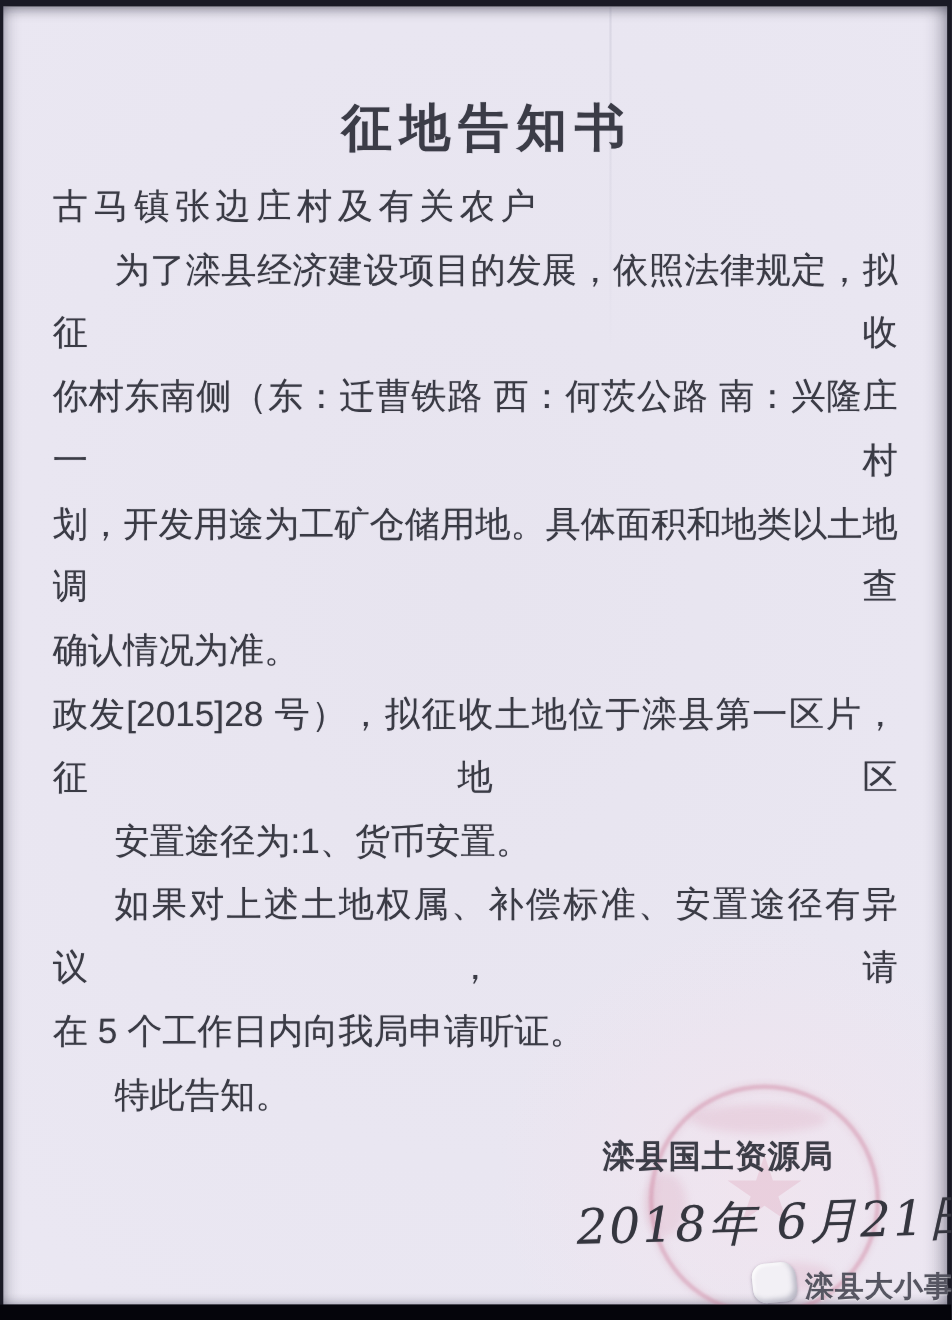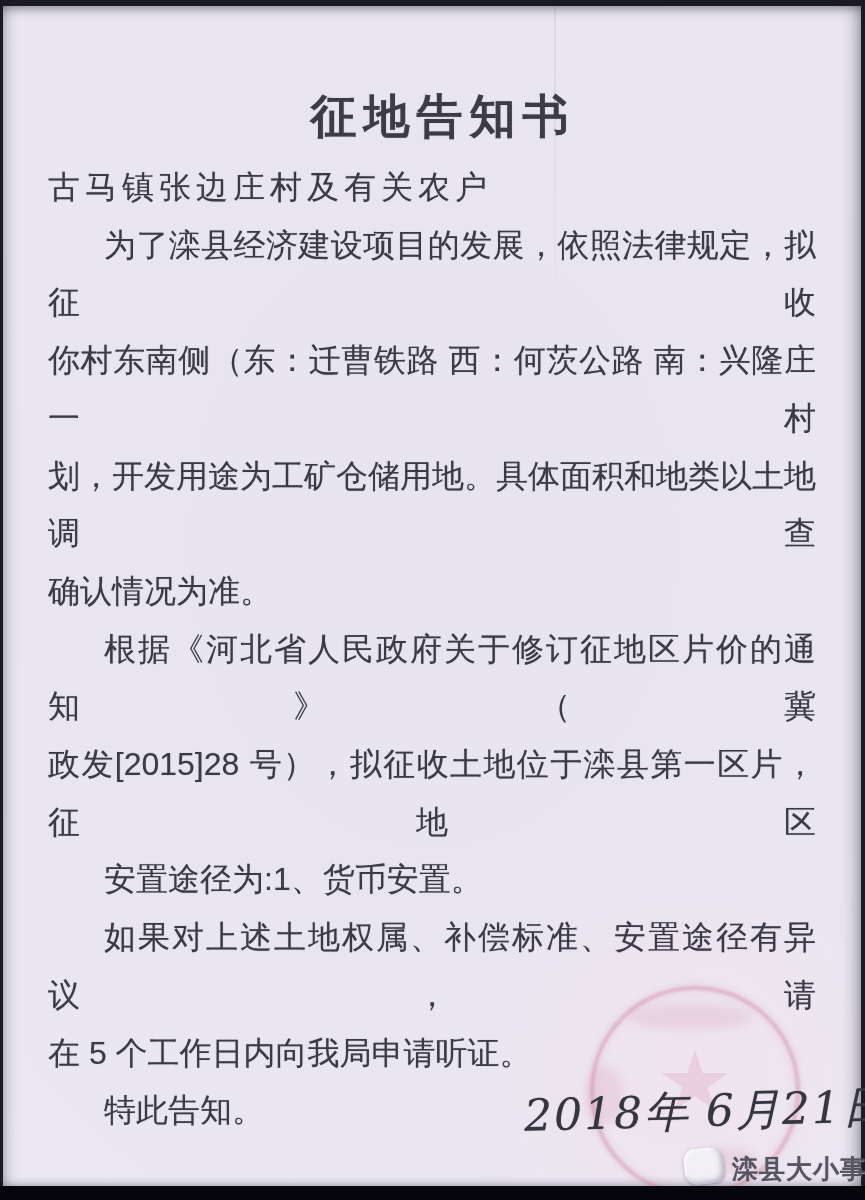--- a/index.html
+++ b/index.html
@@ -150,36 +150,36 @@
     <div class="crease"></div>
 
     <h1 class="title">征地告知书</h1>
 
     <div class="doc-body">
       <div class="line lead">古马镇张边庄村及有关农户</div>
       <div class="line indent fill">为了滦县经济建设项目的发展，依照法律规定，拟征收</div>
       <div class="line fill">你村东南侧（东：迁曹铁路 西：何茨公路 南：兴隆庄一村</div>
       <div class="line fill">划，开发用途为工矿仓储用地。具体面积和地类以土地调查</div>
       <div class="line">确认情况为准。</div>
-      <div class="line indent fill">根据《河北省人民政府关于修订征地区片价的通知》（冀</div>
       <div class="line fill">政发[2015]28 号），拟征收土地位于滦县第一区片，征地区</div>
       <div class="line indent">安置途径为:1、货币安置。</div>
       <div class="line indent fill">如果对上述土地权属、补偿标准、安置途径有异议，请</div>
       <div class="line">在 5 个工作日内向我局申请听证。</div>
       <div class="line indent">特此告知。</div>
     </div>
 
     <div class="seal">
       <div class="seal-ring"></div>
       <div class="seal-star"></div>
       <div class="seal-blob blob-1"></div>
       <div class="seal-blob blob-2"></div>
       <div class="seal-blob blob-3"></div>
     </div>
 
+    <div class="org">滦县国土资源局</div>
     <div class="date">2018年 6月21日</div>
 
     <div class="wm-icon"></div>
     <div class="wm-text">滦县大小事</div>
   </div>
 
   <div class="bar-bottom"></div>
 </div>
 
 </body></html>

